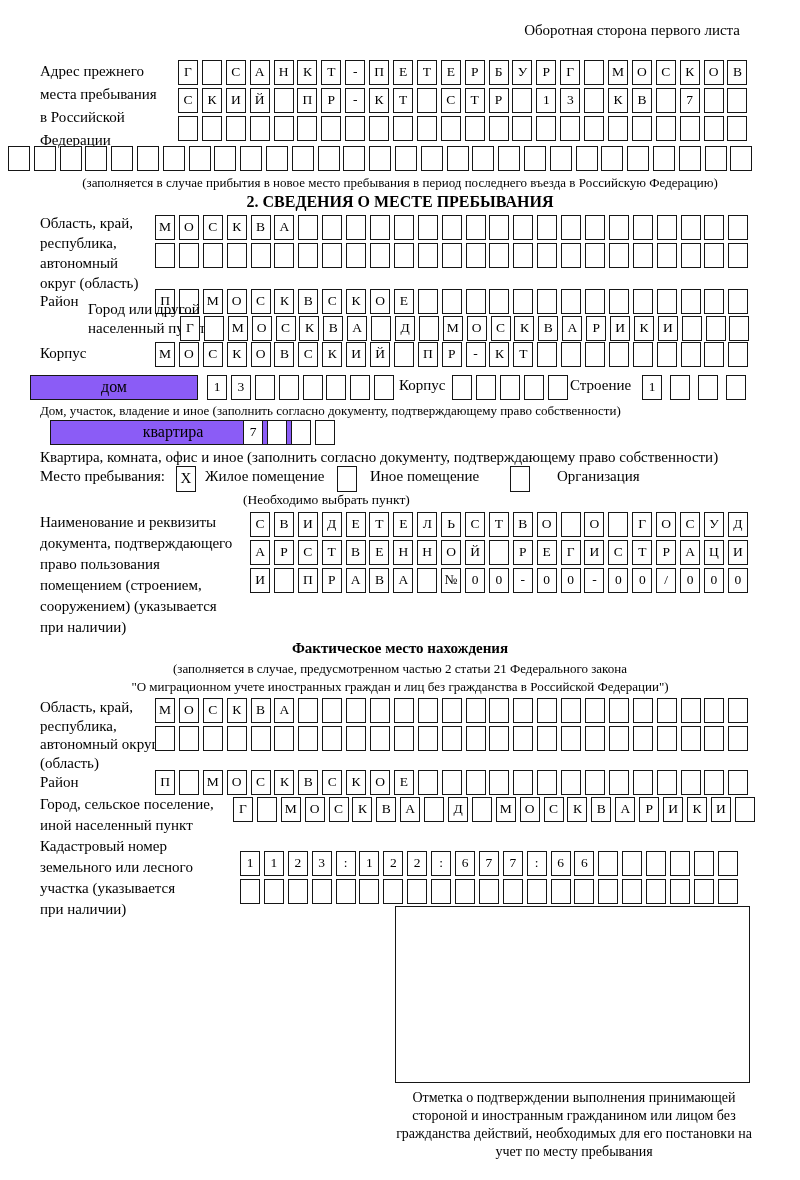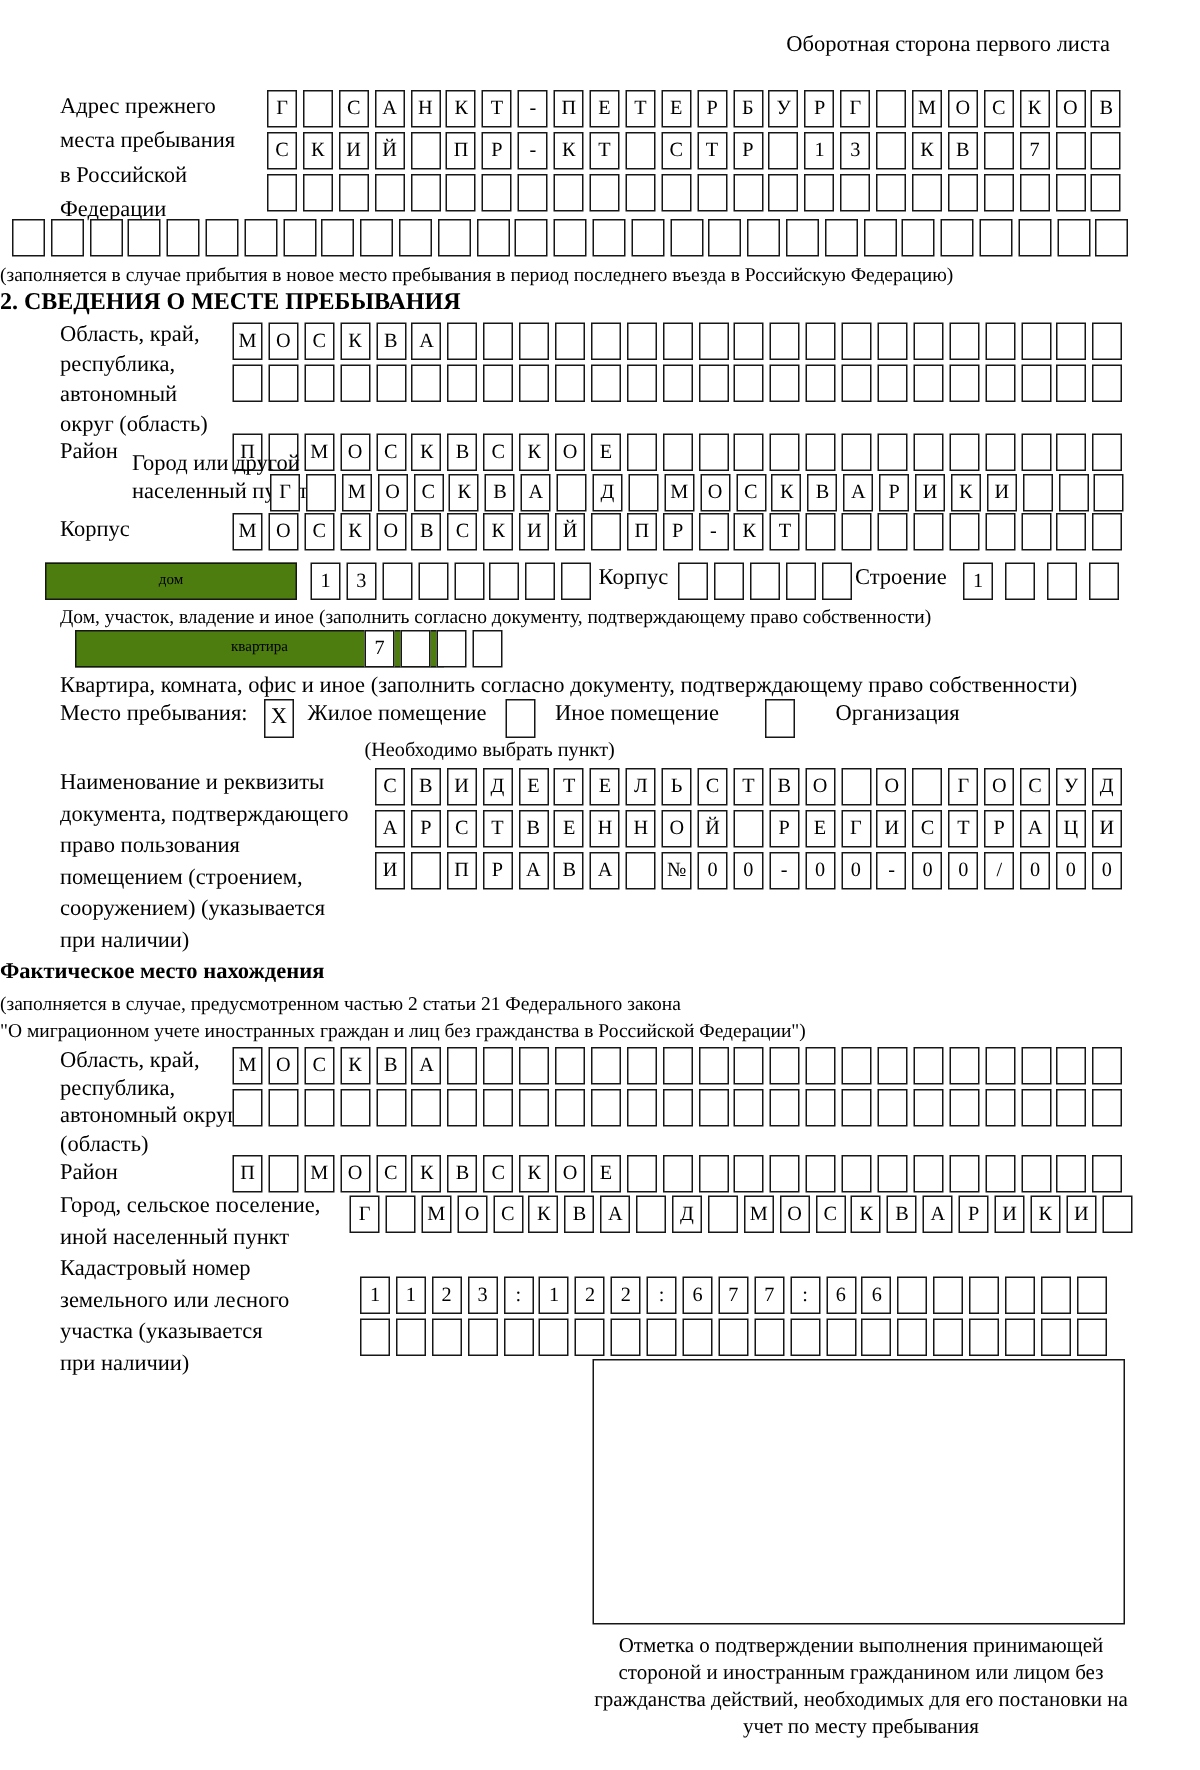--- a/index.html
+++ b/index.html
@@ -5,39 +5,39 @@
   html,body { margin:0; padding:0; background:#fff; }
   .page {
     position:relative; width:800px; height:1180px; background:#ffffff;
     font-family:"Liberation Serif", serif; color:#000; overflow:hidden;
   }
   .abs { position:absolute; }
   .label { font-size:15px; line-height:21px; white-space:pre-line; }
   .lh23 { line-height:23px; }
   .lh19 { line-height:18.5px; }
   .caption { font-size:13px; white-space:nowrap; }
-  .center { left:0; width:800px; text-align:left; }
+  .center { left:0; width:800px; text-align:center; }
   .sec-title { font-size:16px; font-weight:bold; }
   .sub-title { font-size:15px; font-weight:bold; }
   .row { white-space:nowrap; }
   .cell {
     display:inline-block; box-sizing:border-box; vertical-align:top;
     width:20px; height:25px; border:1.6px solid #161616; margin-right:3.9px;
     text-align:center; font-size:13.5px; line-height:22px; background:#fff;
   }
   .wide-cells .cell { width:22px; margin-right:3.8px; }
   .sp-cells .cell { margin-right:8px; }
   .chk {
     display:inline-block; box-sizing:border-box; width:20px; height:26px;
     border:1.6px solid #161616; text-align:center; font-size:15px; line-height:23px;
     vertical-align:top;
   }
   .field-box {
     box-sizing:border-box; border:1.6px solid #161616; height:25px;
-    text-align:center; font-size:10px; line-height:21px; background:#4d7c0f;
+    text-align:center; font-size:16px; line-height:21px; background:#8b5cf6;
   }
   .opt-label { font-size:15px; }
   .mark-box { box-sizing:border-box; border:1.6px solid #161616; background:#fff; }
   .mark-caption { font-size:14px; line-height:18px; text-align:center; white-space:normal; }
 </style>
 </head>
 <body>
 
 <div class="page">
 

